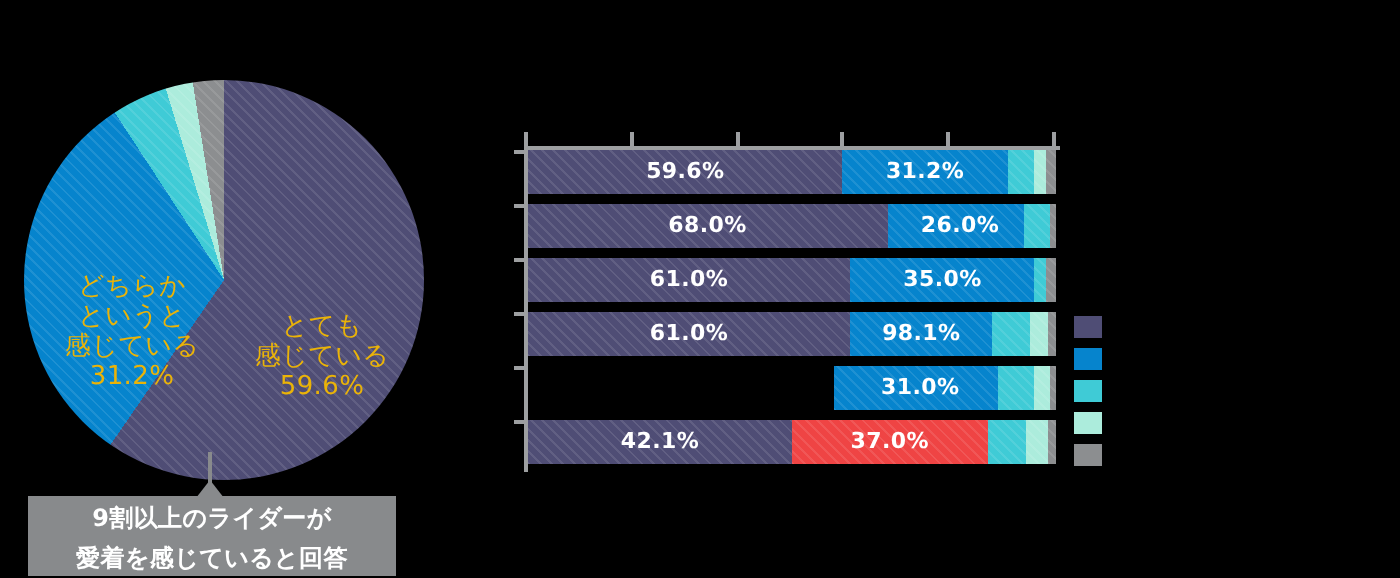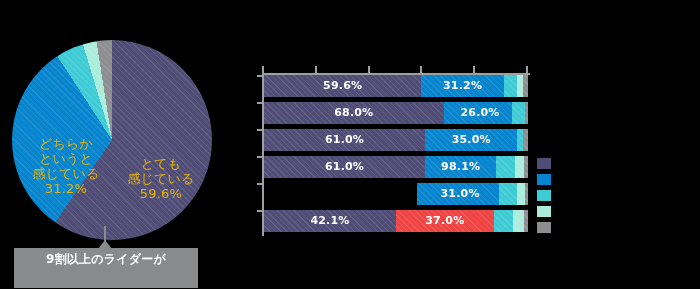--- a/index.html
+++ b/index.html
@@ -64,20 +64,21 @@
     <div>というと</div>
     <div>感じている</div>
     <div>31.2%</div>
   </div>
 </div>
 
 <div id="caption-stem"></div>
 <div id="caption-pointer"></div>
 <div id="caption-box">
   <div>9割以上のライダーが</div>
+  <div>愛着を感じていると回答</div>
 </div>
 
 <div id="bar-chart">
   <div id="axis-top"></div>
   <div id="axis-left"></div>
   <div id="axis-ticks-x">
       <div class="tick-x" style="left: 0px;"></div>
       <div class="tick-x" style="left: 52.8px;"></div>
       <div class="tick-x" style="left: 105.6px;"></div>
       <div class="tick-x" style="left: 158.4px;"></div>

